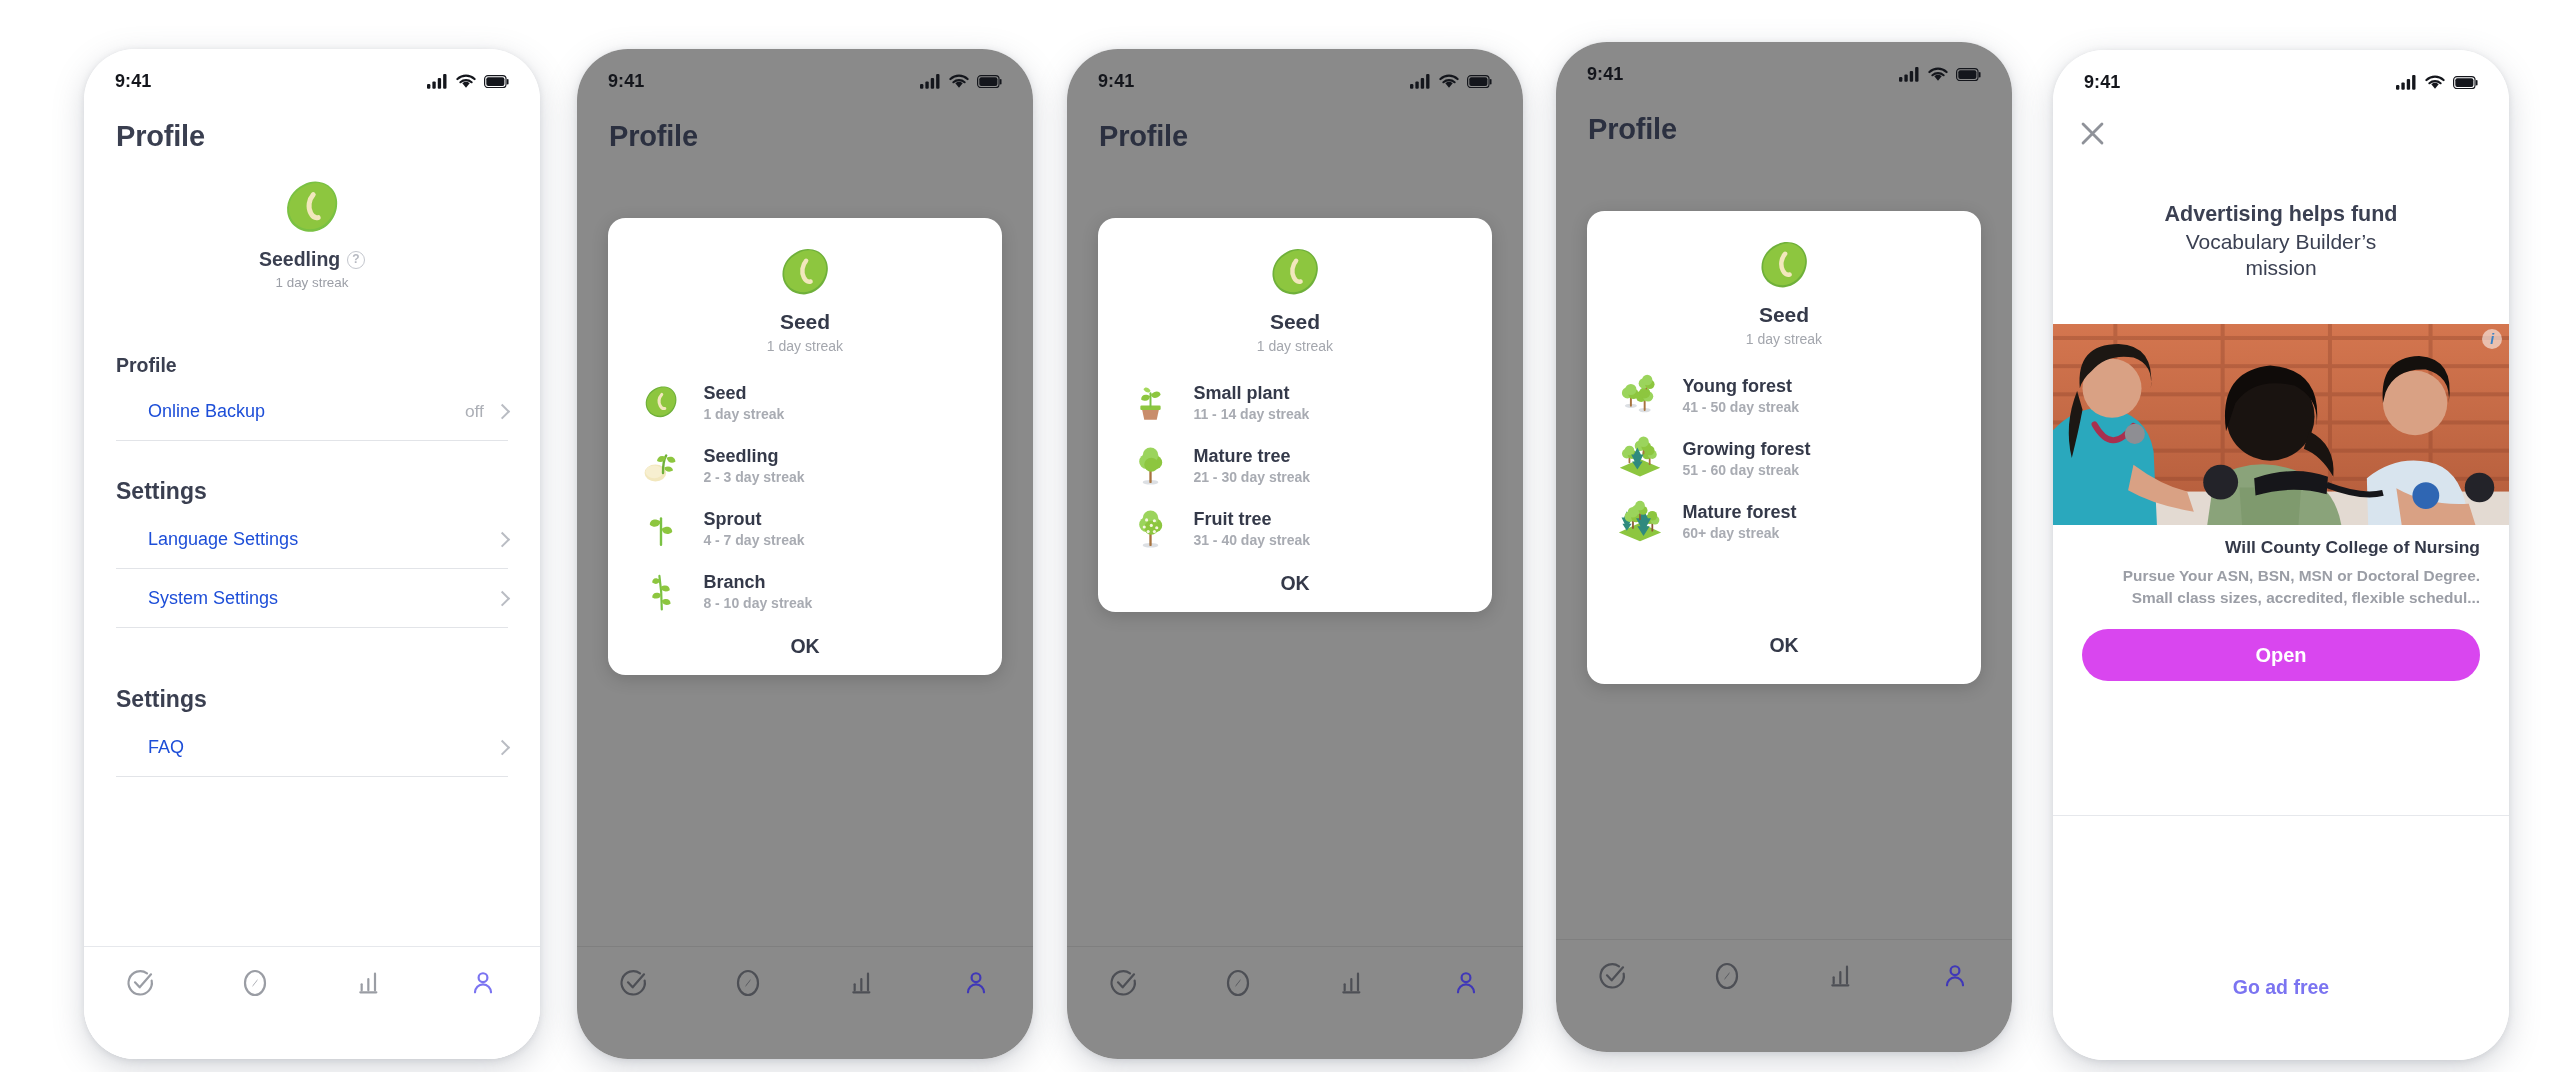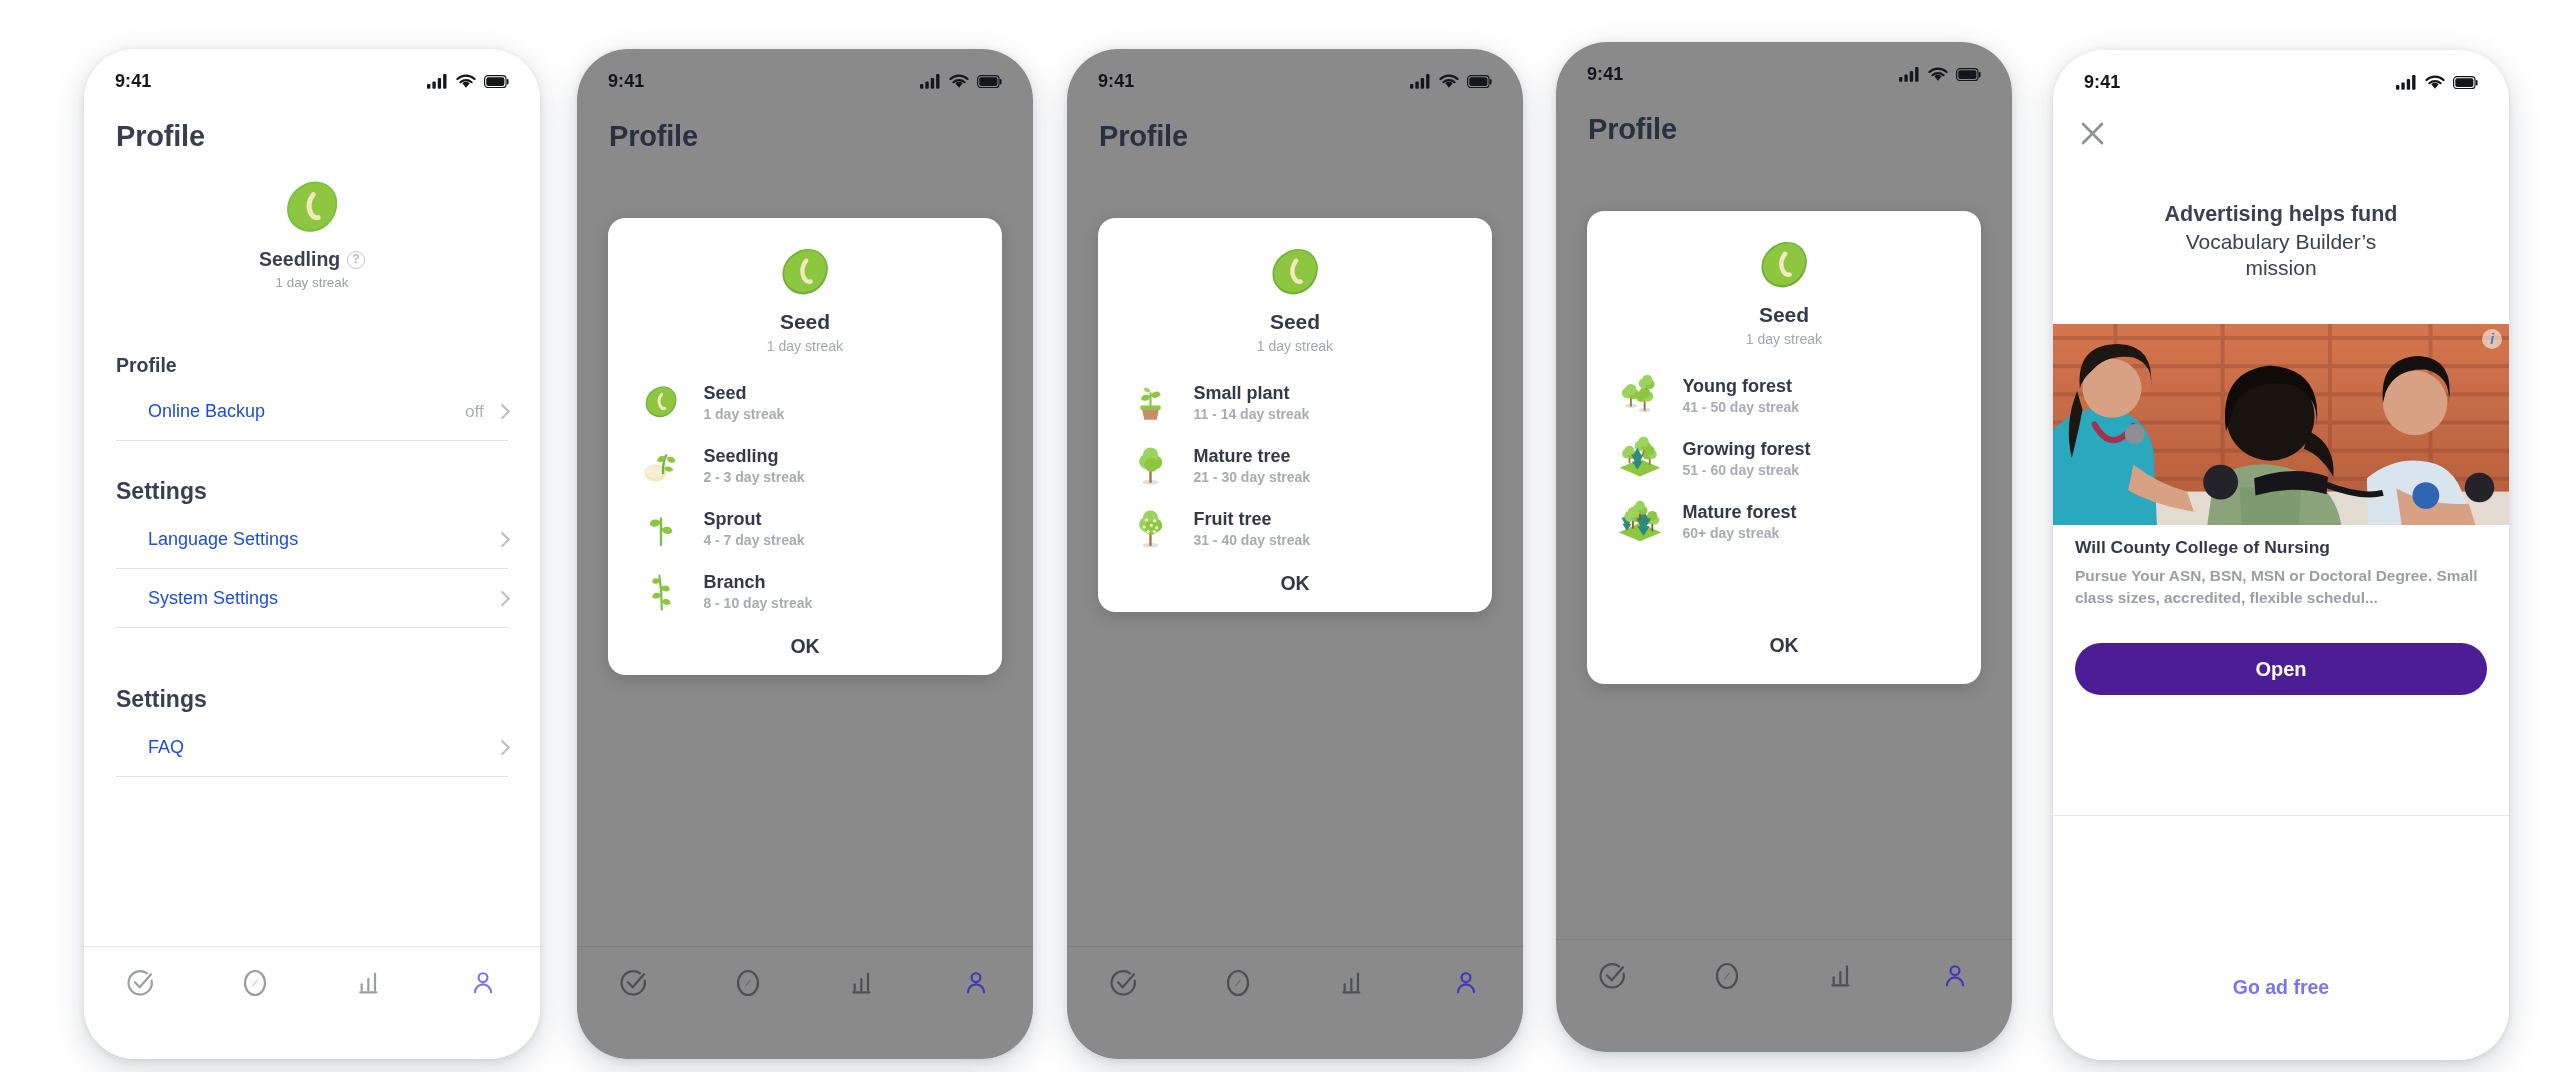--- a/index.html
+++ b/index.html
@@ -109,25 +109,25 @@
   .ad-head .l2 { font-size:21px; font-weight:400; color:#3b4052; line-height:1.28; }
   .ad-img {
     position:absolute; left:0; right:0; top:274px; height:201px; z-index:28; overflow:hidden;
     background:#c76a4a;
   }
   .ad-info {
     position:absolute; right:6.7px; top:5.4px; width:20px; height:20px; border-radius:50%;
     background:rgba(255,255,255,.55); color:#3b82c4; font-size:14px; font-weight:700;
     line-height:20px; text-align:center; font-style:italic; z-index:3;
   }
-  .ad-body { position:absolute; left:0; right:0; top:487px; z-index:30; padding:0 22px; text-align:left; }
+  .ad-body { position:absolute; left:0; right:0; top:487px; z-index:30; padding:0 29px; text-align:right; }
   .ad-title { font-size:17.4px; font-weight:700; color:#343949; }
   .ad-desc { margin-top:6.7px; font-size:15.4px; color:#9b9ea6; line-height:1.42;font-weight:bold; }
   .ad-open {
-    margin-top:35px; height:52px; border-radius:26px; background:#4c1d95;
+    margin-top:21px; height:52px; border-radius:26px; background:#d946ef;
     display:flex; align-items:center; justify-content:center;
     font-size:20px; font-weight:700; color:#ffffff;
   }
   .ad-divider { position:absolute; left:0; right:0; top:765px; height:1px; background:#e6e8ec; z-index:29; }
   .ad-free {
     position:absolute; left:0; right:0; top:926px; text-align:center; z-index:30;
     font-size:19.5px; font-weight:700; color:#7b74f1;
   }
 </style>
 </head>

